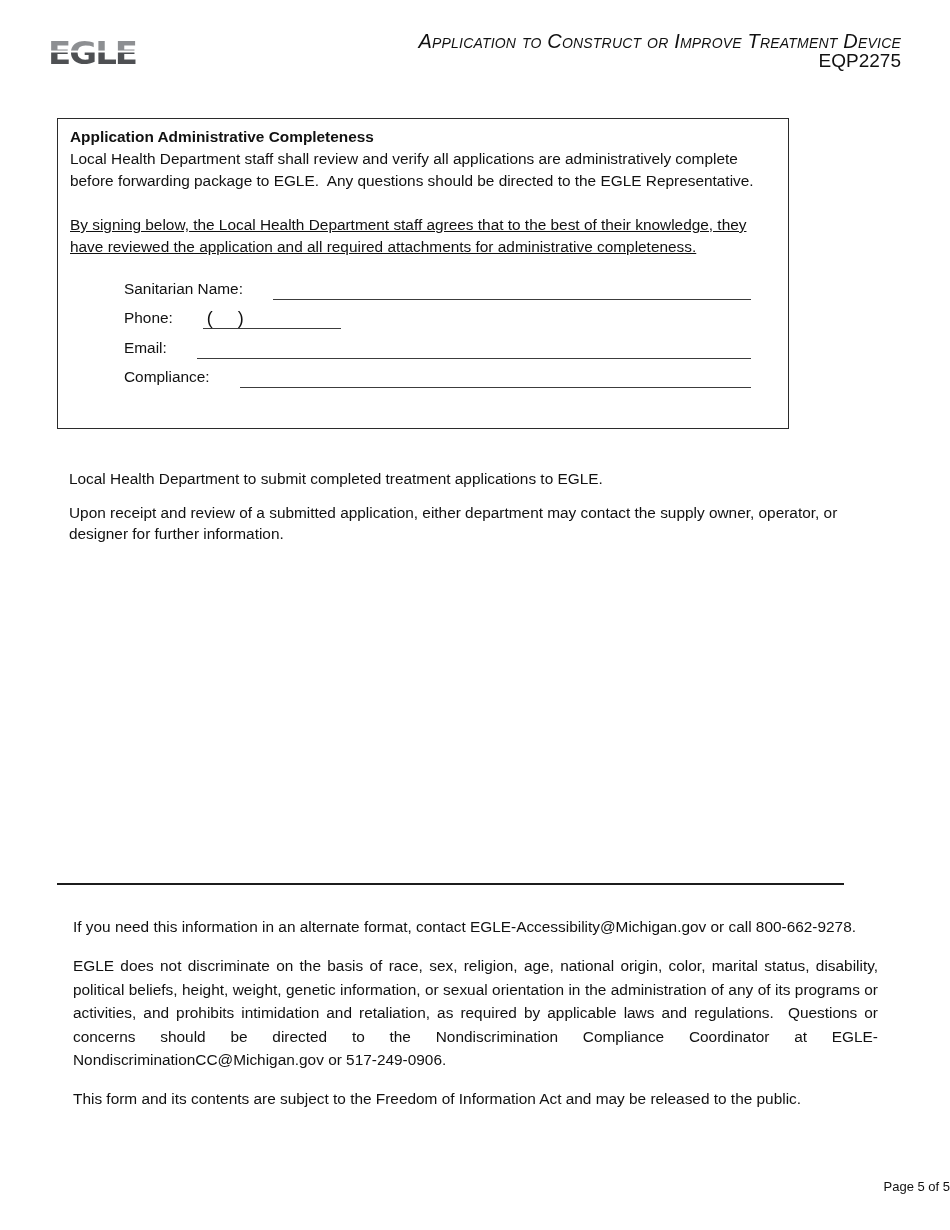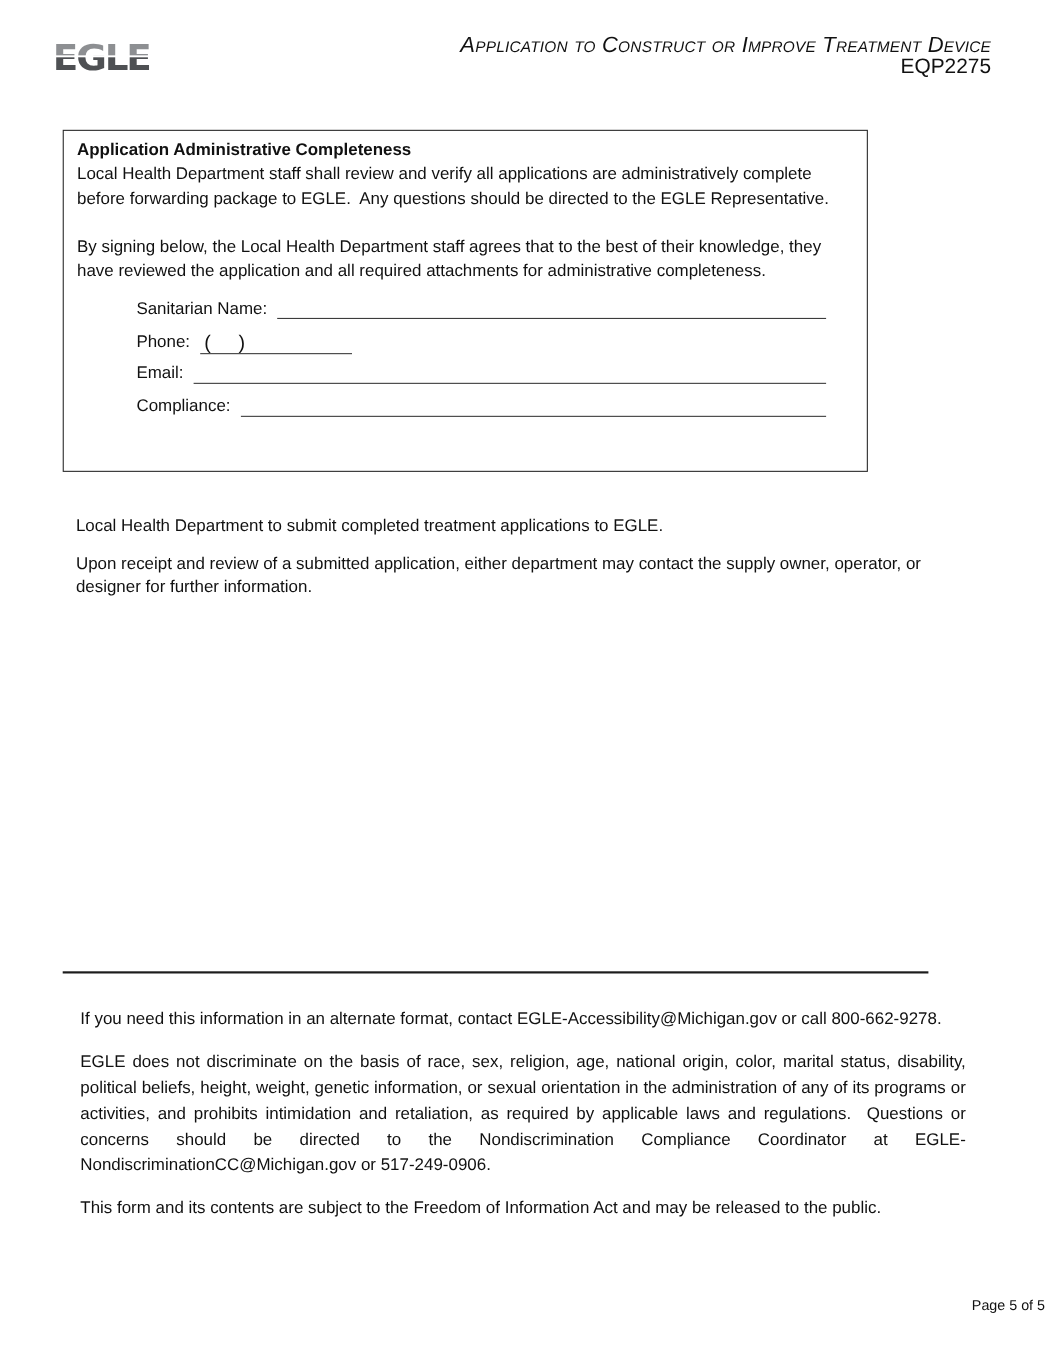--- a/index.html
+++ b/index.html
@@ -47,29 +47,30 @@
   .box {
     position: absolute; left: 57px; top: 118px;
     width: 732px; height: 311px;
     border: 1.2px solid #2b2b2b;
     padding: 7px 12px 8px 12px;
     font-size: 15.4px;
     line-height: 22px;
   }
   .box-title { font-weight: bold; }
   .box p { margin: 0; }
-  .box p + p { margin-top: 22px; }
+  .box p + p { margin-top: 22px; text-decoration: underline; }
 
   .fields {
     margin: 12px 25px 0 54px;
   }
   .field-row {
     display: flex;
-    align-items: flex-start;
+    align-items: flex-end;
     height: 29.5px;
+    gap: 21px;
   }
   .field-label { white-space: nowrap; padding-right: 9px; }
   .field-line {
     flex: 1 1 auto;
     border-bottom: 1.5px solid #3c3c3c;
     height: 20px;
     min-width: 0;
   }
   .field-line.short {
     flex: 0 0 auto;

